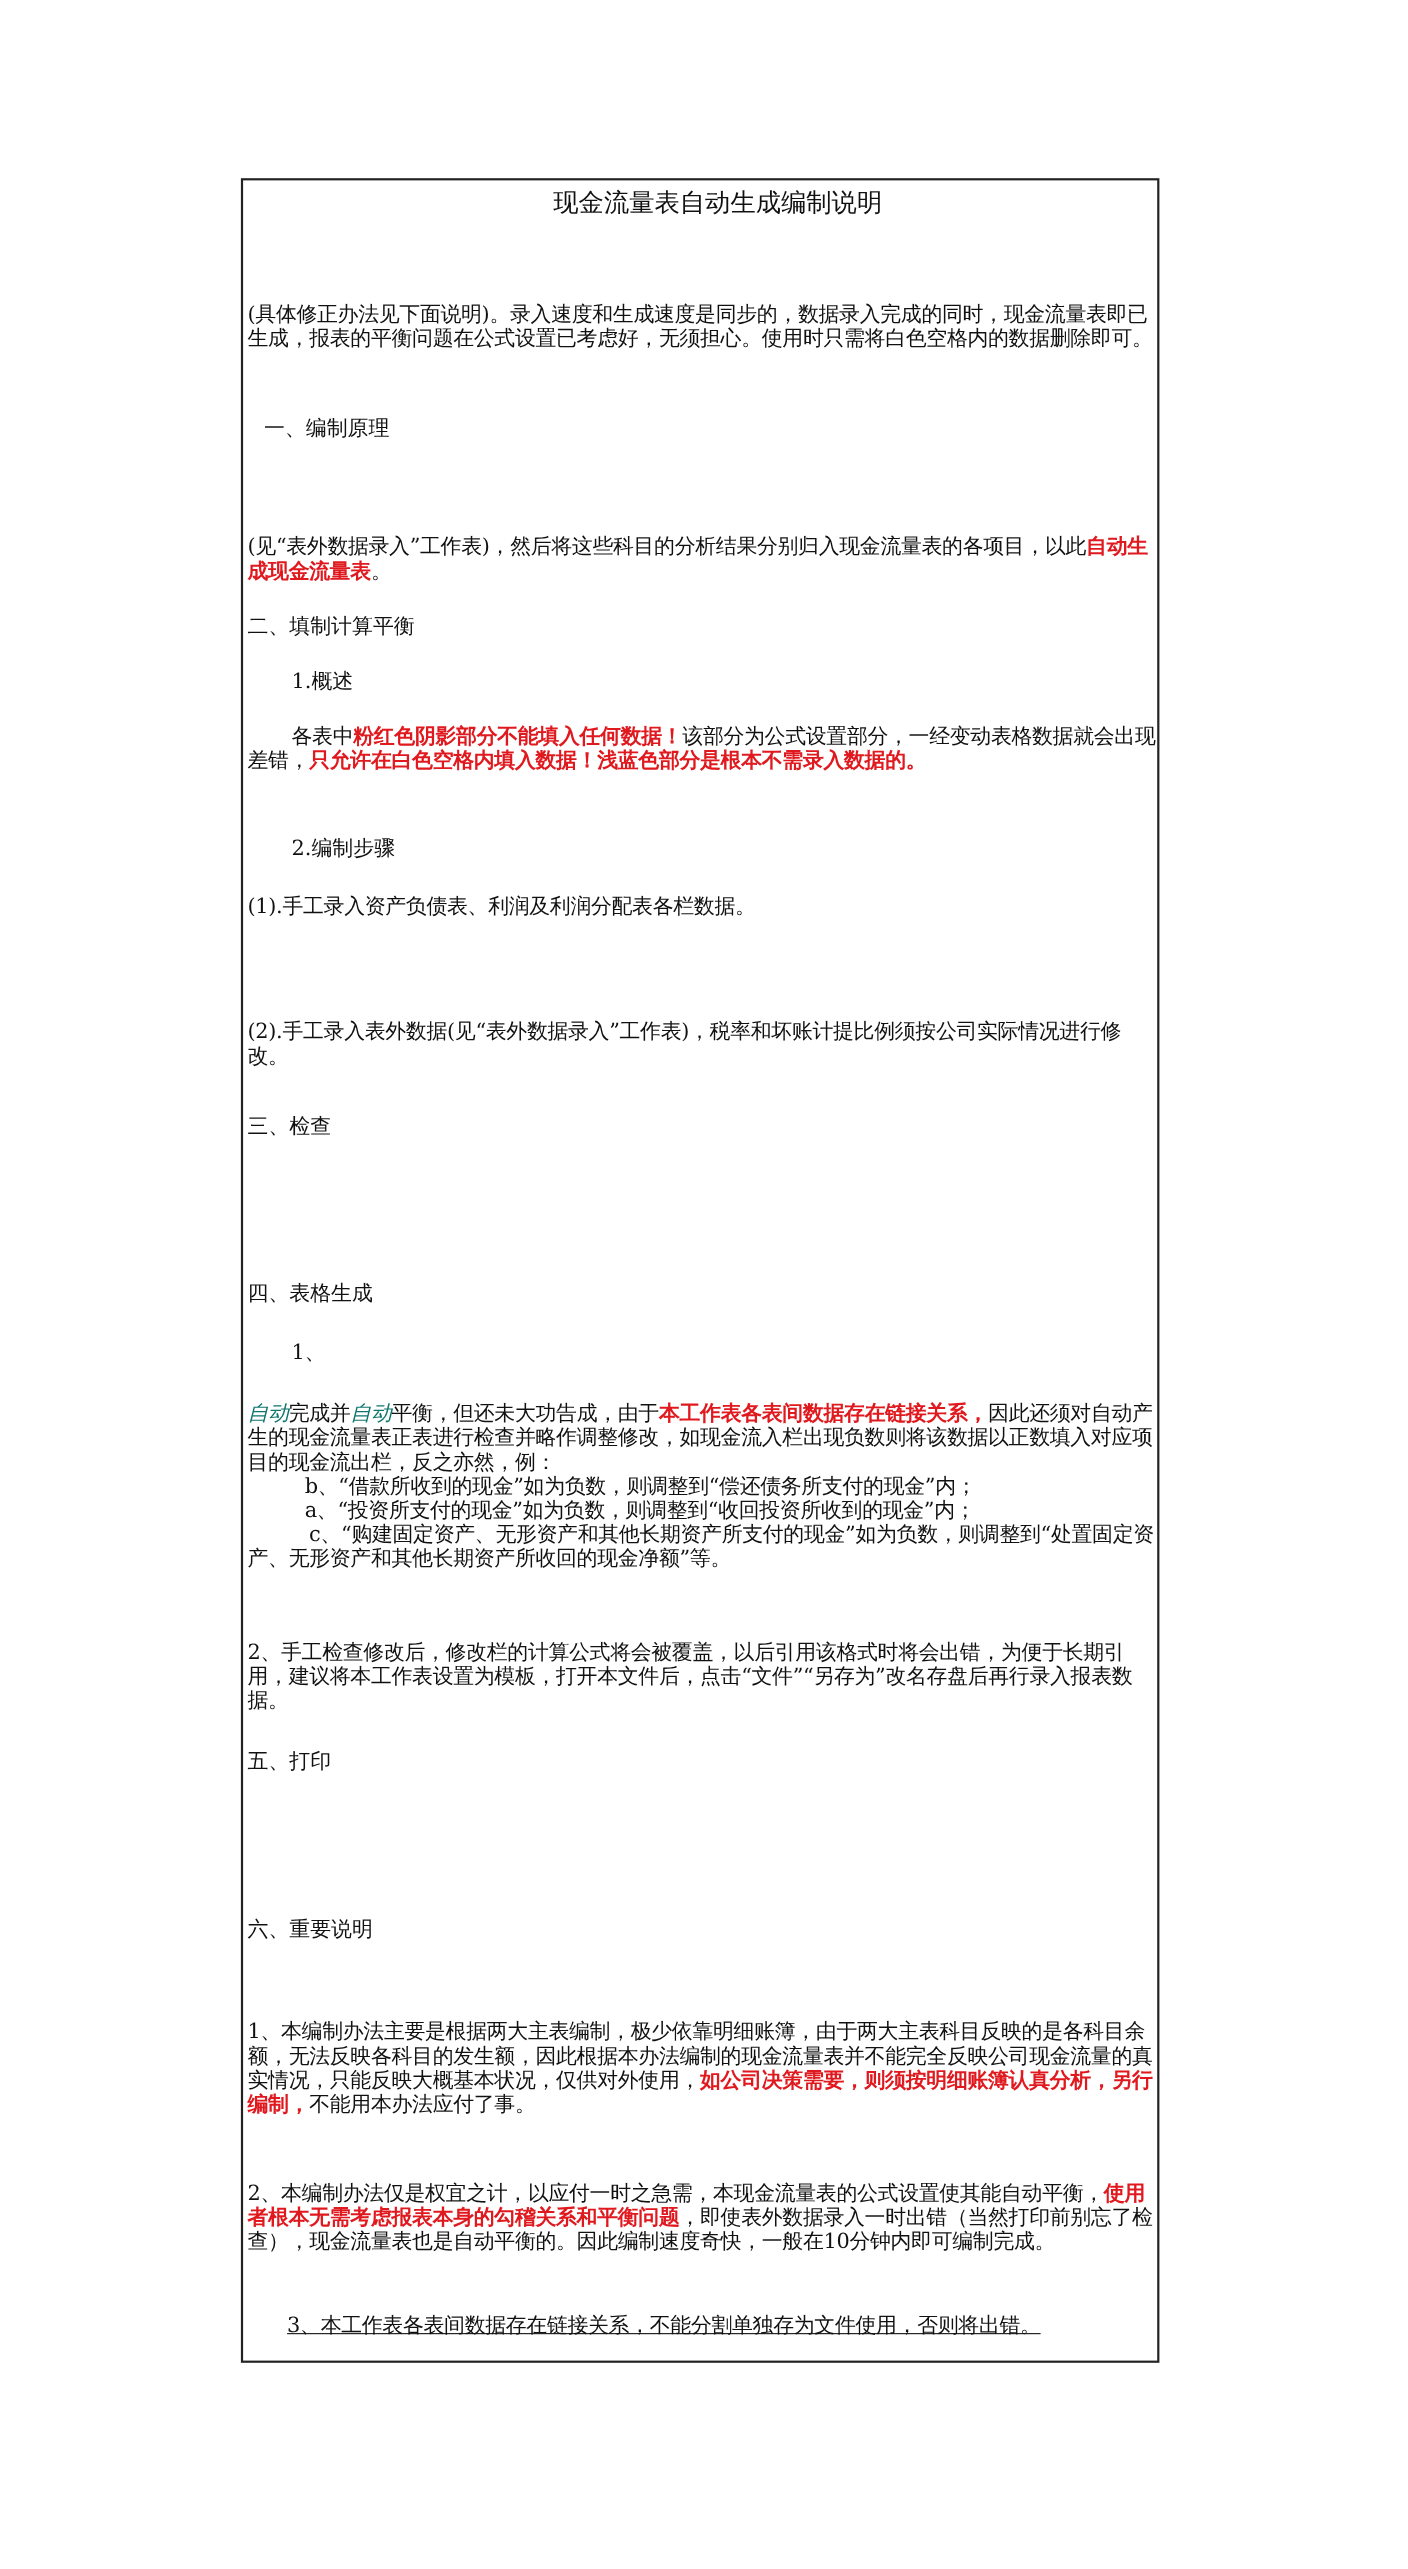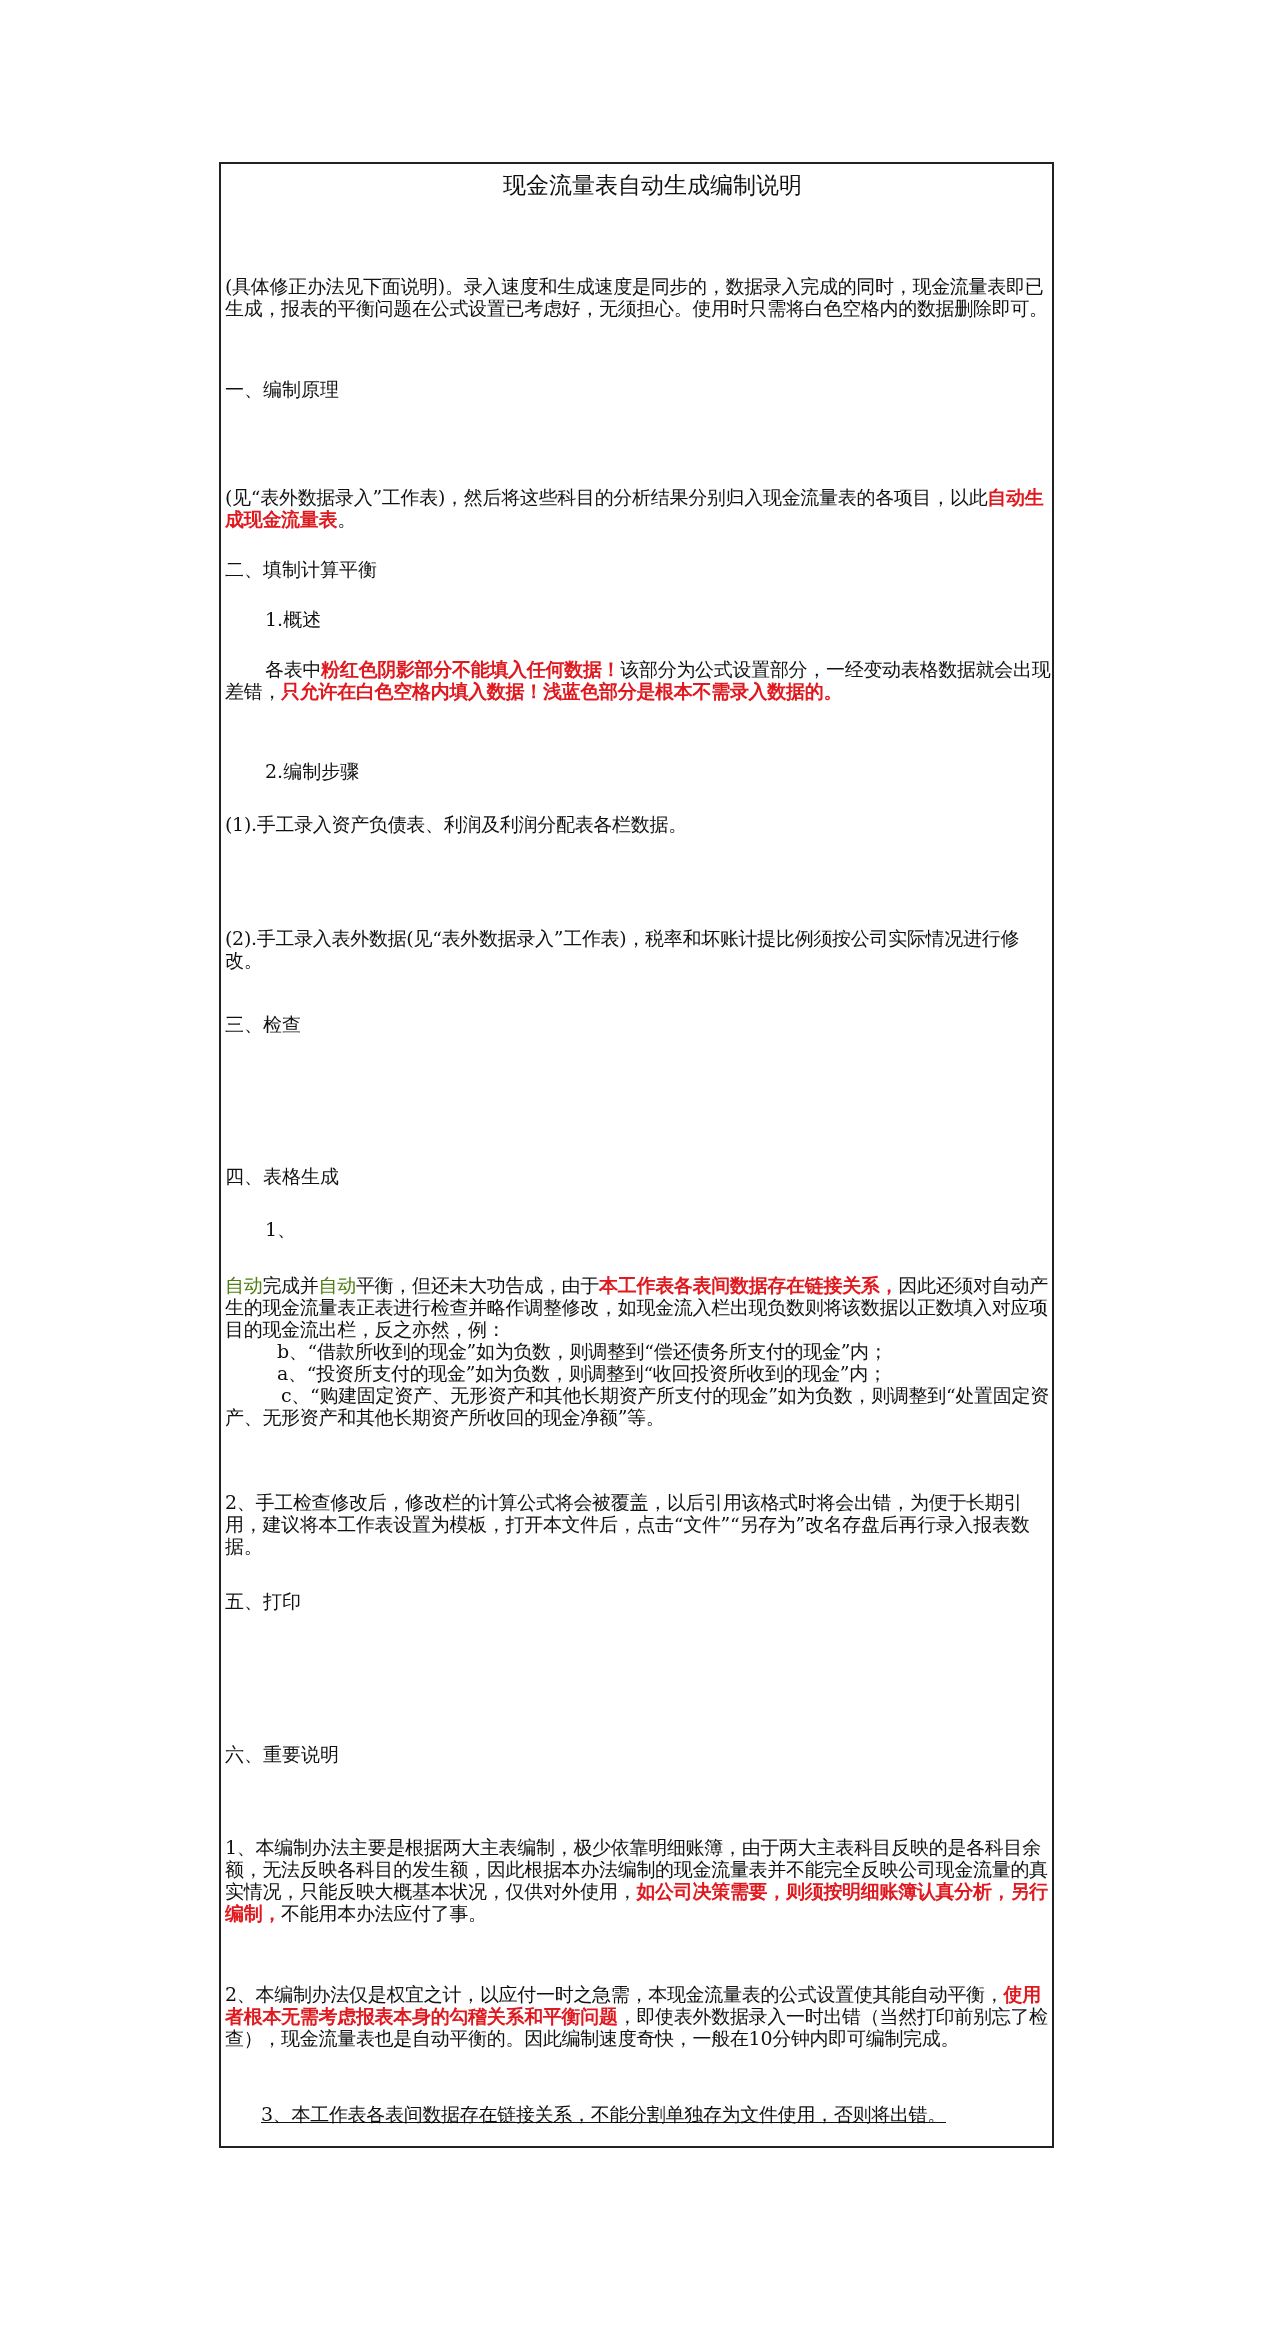--- a/index.html
+++ b/index.html
@@ -6,34 +6,34 @@
   body { width: 1280px; height: 2335px; position: relative; overflow: hidden;
          font-family: "DejaVu Serif", "Liberation Serif", serif; color: #111; }
   .page-frame { position: absolute; left: 219px; top: 162px; width: 835px; height: 1986px;
                 border: 2px solid #222; box-sizing: border-box; }
   .title { position: absolute; left: 235px; width: 835px; top: 170px; text-align: center;
            font-size: 23px; line-height: 30px; font-weight: normal; }
   .blk { position: absolute; left: 225px; width: 826px; font-size: 19px; line-height: 22px;
          letter-spacing: -0.3px; white-space: normal; }
   .heading { position: absolute; left: 225px; font-size: 19px; line-height: 22px; }
   .indent1 { padding-left: 40px; }
-  .red { color: #4d7c0f; }
+  .red { color: #0f766e; font-style: italic; }
   .red-b { color: #e0191f; font-weight: bold; }
   .sub { display: block; padding-left: 52px; }
 </style>
 </head>
 <body>
 
 <div class="page-frame"></div>
 
 <div class="title">现金流量表自动生成编制说明</div>
 
 <div class="blk" style="top:275px;">(具体修正办法见下面说明)。录入速度和生成速度是同步的，数据录入完成的同时，现金流量表即已生成，报表的平衡问题在公式设置已考虑好，无须担心。使用时只需将白色空格内的数据删除即可。</div>
 
-<div class="heading" style="top:378px;">一、编制原理</div>
+<div class="heading" style="top:378px;margin-left:15px;">一、编制原理</div>
 
 <div class="blk" style="top:486px;">
   <span>(见“表外数据录入”工作表)，然后将这些科目的分析结果分别归入现金流量表的各项目，以此</span><span class="red-b">自动生成现金流量表</span><span>。</span>
 </div>
 
 <div class="heading" style="top:558px;">二、填制计算平衡</div>
 
 <div class="heading indent1" style="top:608px;">1.概述</div>
 
 <div class="blk" style="top:658px; text-indent:40px;">

